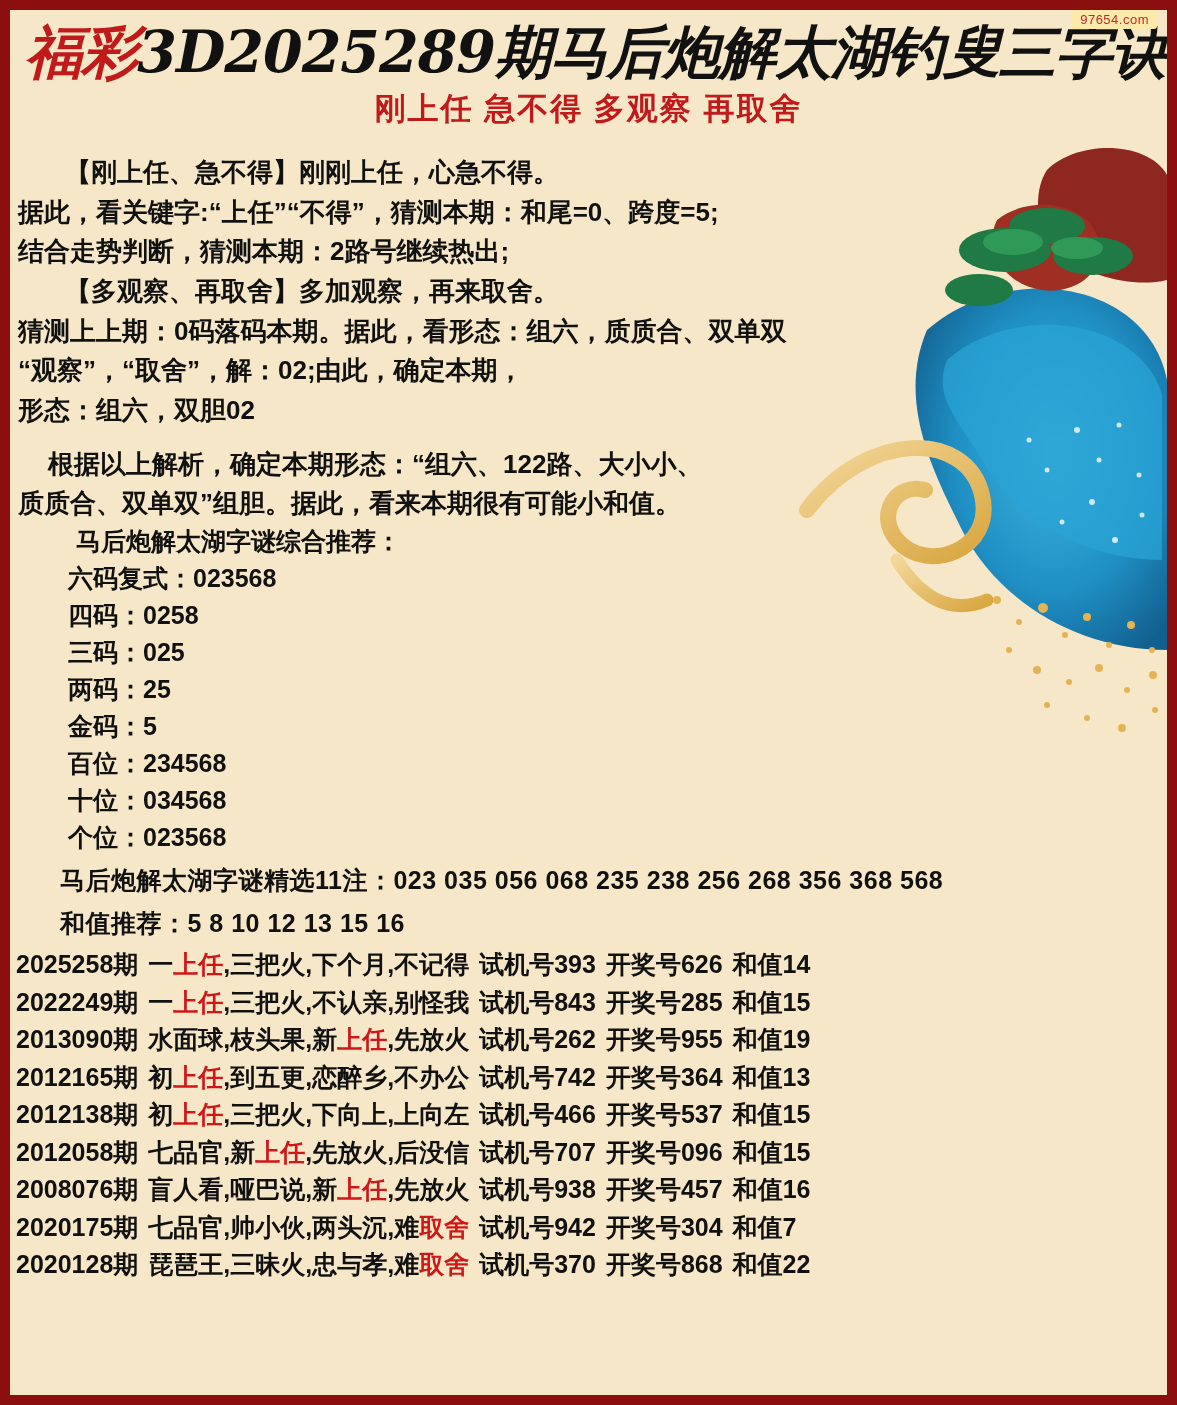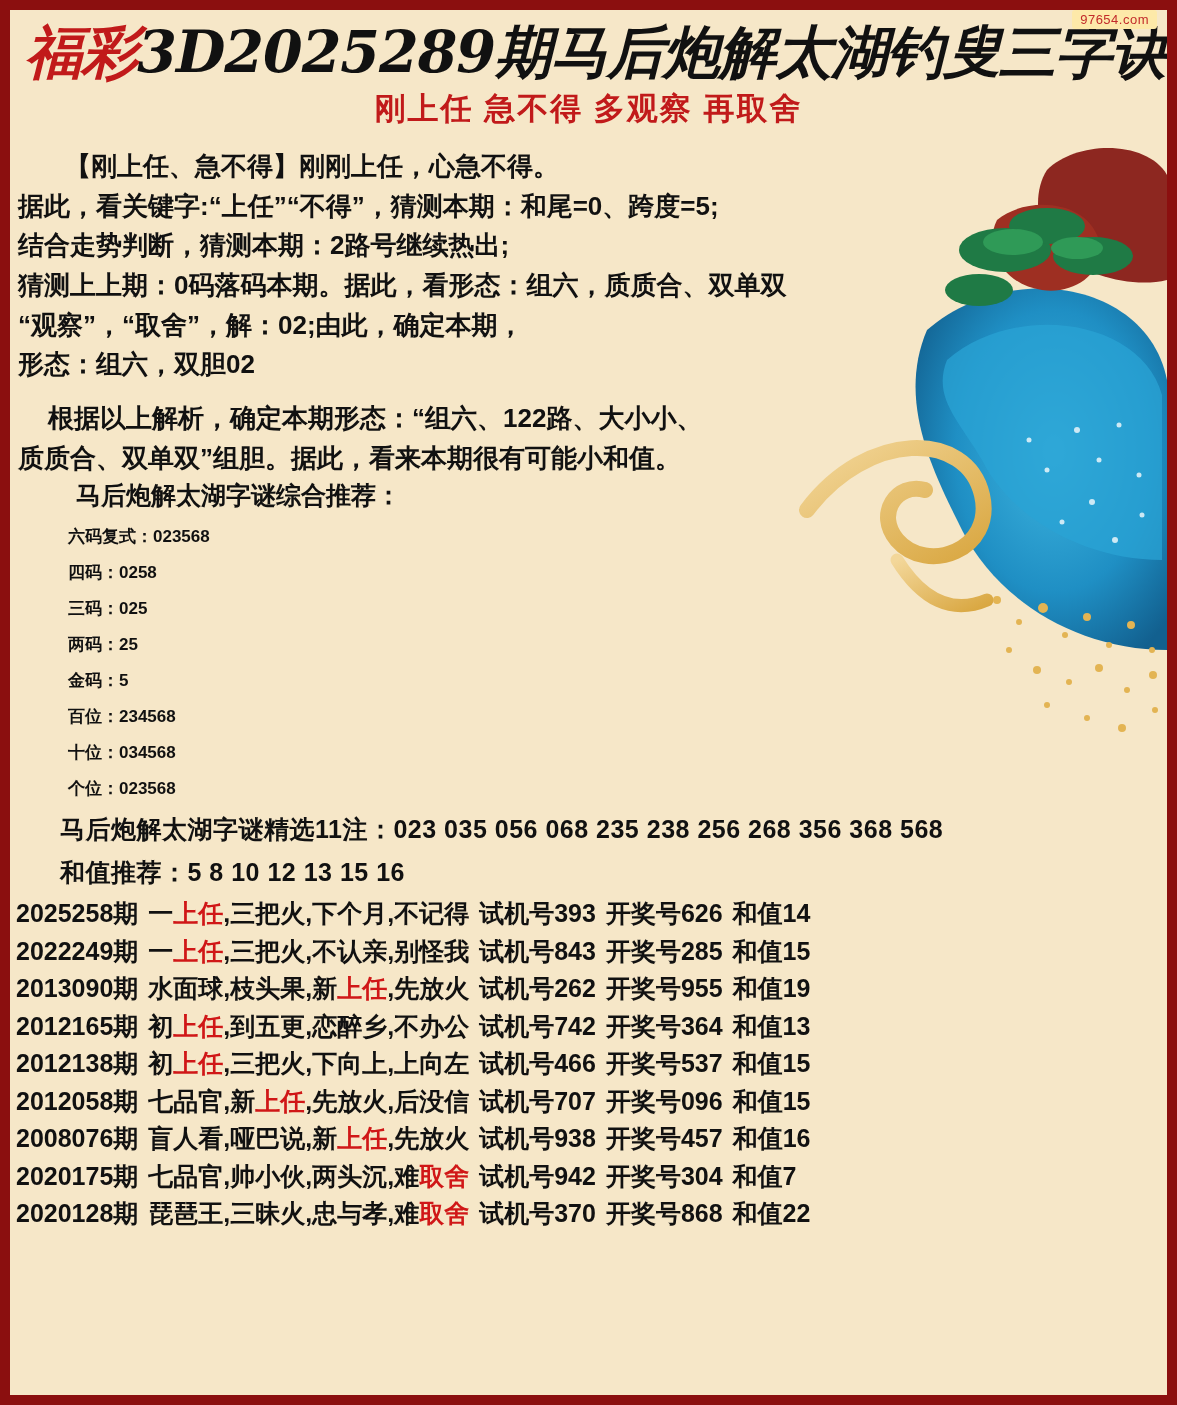--- a/index.html
+++ b/index.html
@@ -62,21 +62,21 @@
   }
   .title .red {
     color: #c11a1a;
     font-family: "DejaVu Serif", serif;
   }
   .subtitle {
     text-align: center;
     font-size: 31px;
     font-weight: bold;
     color: #c11a1a;
-    margin: 6px 0 18px 0;
+    margin: 6px 0 24px 0;
     letter-spacing: 2px;
   }
   .para {
     font-size: 26px;
     color: #111;
     line-height: 1.45;
     margin: 0 0 2px 0;
     padding-left: 8px;
     font-weight: bold;
   }
@@ -89,25 +89,25 @@
     margin-top: 16px;
   }
   .rec-head {
     font-size: 25px;
     font-weight: bold;
     color: #111;
     padding-left: 66px;
     margin: 2px 0 4px 0;
   }
   .rec-line {
-    font-size: 17px;
+    font-size: 25px;
     font-weight: bold;
     color: #111;
     padding-left: 58px;
-    margin: 13px 0;
+    margin: 4px 0;
   }
   .rec-wide {
     font-size: 25px;
     font-weight: bold;
     color: #111;
     padding-left: 50px;
     margin: 10px 8px 4px 0;
     letter-spacing: 0.5px;
   }
   .history {
@@ -206,20 +206,21 @@
 
   <div class="content">
     <div class="title">
       <span class="red">福彩</span><span>3D2025289期马后炮解太湖钓叟三字诀</span>
     </div>
     <div class="subtitle">刚上任 急不得 多观察 再取舍</div>
 
     <div class="para indent">【刚上任、急不得】刚刚上任，心急不得。</div>
     <div class="para">据此，看关键字:“上任”“不得”，猜测本期：和尾=0、跨度=5;</div>
     <div class="para">结合走势判断，猜测本期：2路号继续热出;</div>
+    <div class="para indent">【多观察、再取舍】多加观察，再来取舍。</div>
     <div class="para">猜测上上期：0码落码本期。据此，看形态：组六，质质合、双单双</div>
     <div class="para">“观察”，“取舍”，解：02;由此，确定本期，</div>
     <div class="para">形态：组六，双胆02</div>
     <div class="para indent2">根据以上解析，确定本期形态：“组六、122路、大小小、</div>
     <div class="para">质质合、双单双”组胆。据此，看来本期很有可能小和值。</div>
 
     <div class="rec-head">马后炮解太湖字谜综合推荐：</div>
 
     <div class="rec-line">
       <span>六码复式：</span><span>023568</span>

